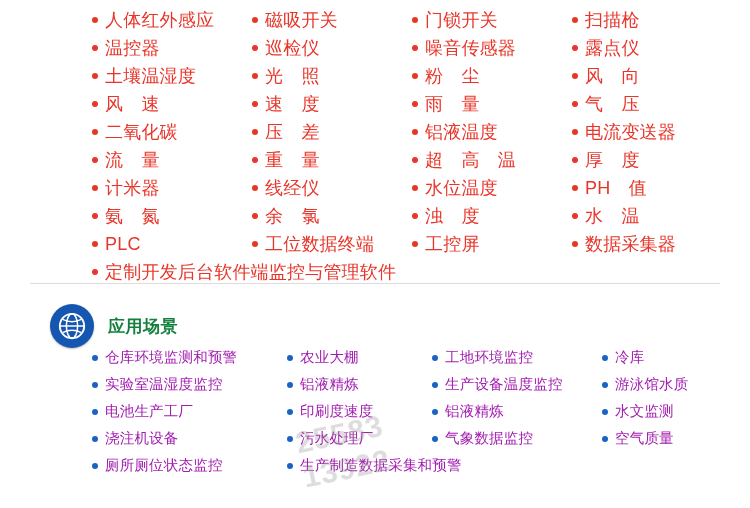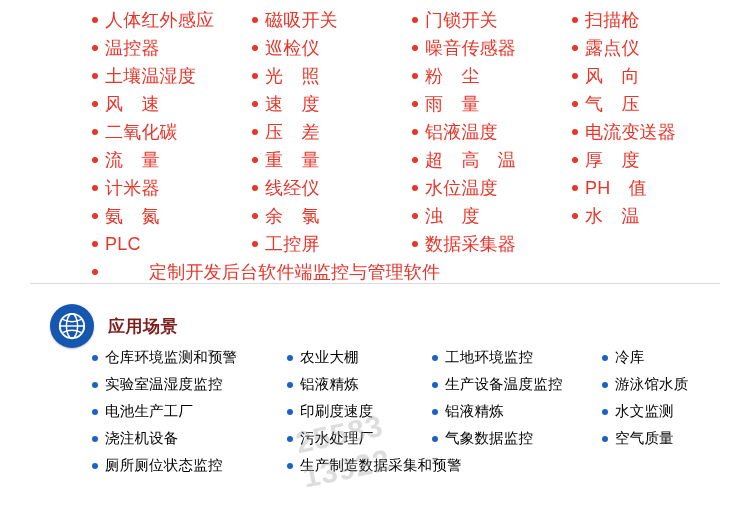--- a/index.html
+++ b/index.html
@@ -47,21 +47,20 @@
     margin-right: 7px;
     background: #e8352a;
   }
   .red-section .label {
     color: #e8352a;
     font-size: 18px;
     letter-spacing: 0.2px;
   }
   .wide-item {
     grid-column: 1 / span 3;
-    gap: 44px;
   }
 
   
   .divider {
     position: absolute;
     left: 30px;
     top: 283px;
     width: 690px;
     height: 1px;
     background: #dcdcdc;
@@ -90,38 +89,38 @@
     display: flex;
     align-items: center;
     justify-content: center;
     box-shadow: 0 1px 2px rgba(0,0,0,0.25);
     flex: 0 0 auto;
   }
   .globe-badge svg { display: block; }
   .section-title {
     margin-left: 14px;
     font-size: 17px;
-    color: #7f1d1d;
+    color: #15803d;
     font-weight: bold;
     letter-spacing: 0.5px;
   }
 
   .blue-grid {
     position: absolute;
     left: 92px;
     top: 48px;
     width: 650px;
     display: grid;
     grid-template-columns: 195px 145px 170px 140px;
     grid-auto-rows: 27px;
     align-items: center;
   }
   .blue-section .dot { background: #1a63c4; }
   .blue-section .label {
-    color: #000000;
+    color: #a21caf;
     font-size: 14.5px;
     letter-spacing: 0.2px;
   }
 
   
   .watermark {
     position: absolute;
     left: 300px;
     top: 398px;
     width: 260px;
@@ -273,20 +272,24 @@
         <span class="label">浊　度</span>
       </div>
     <div class="item">
         <span class="dot"></span>
         <span class="label">水　温</span>
       </div>
 
     <div class="item">
         <span class="dot"></span>
         <span class="label">PLC</span>
+      </div>
+    <div class="item">
+        <span class="dot"></span>
+        <span class="label">工位数据终端</span>
       </div>
     <div class="item">
         <span class="dot"></span>
         <span class="label">工控屏</span>
       </div>
     <div class="item">
         <span class="dot"></span>
         <span class="label">数据采集器</span>
       </div>
 

